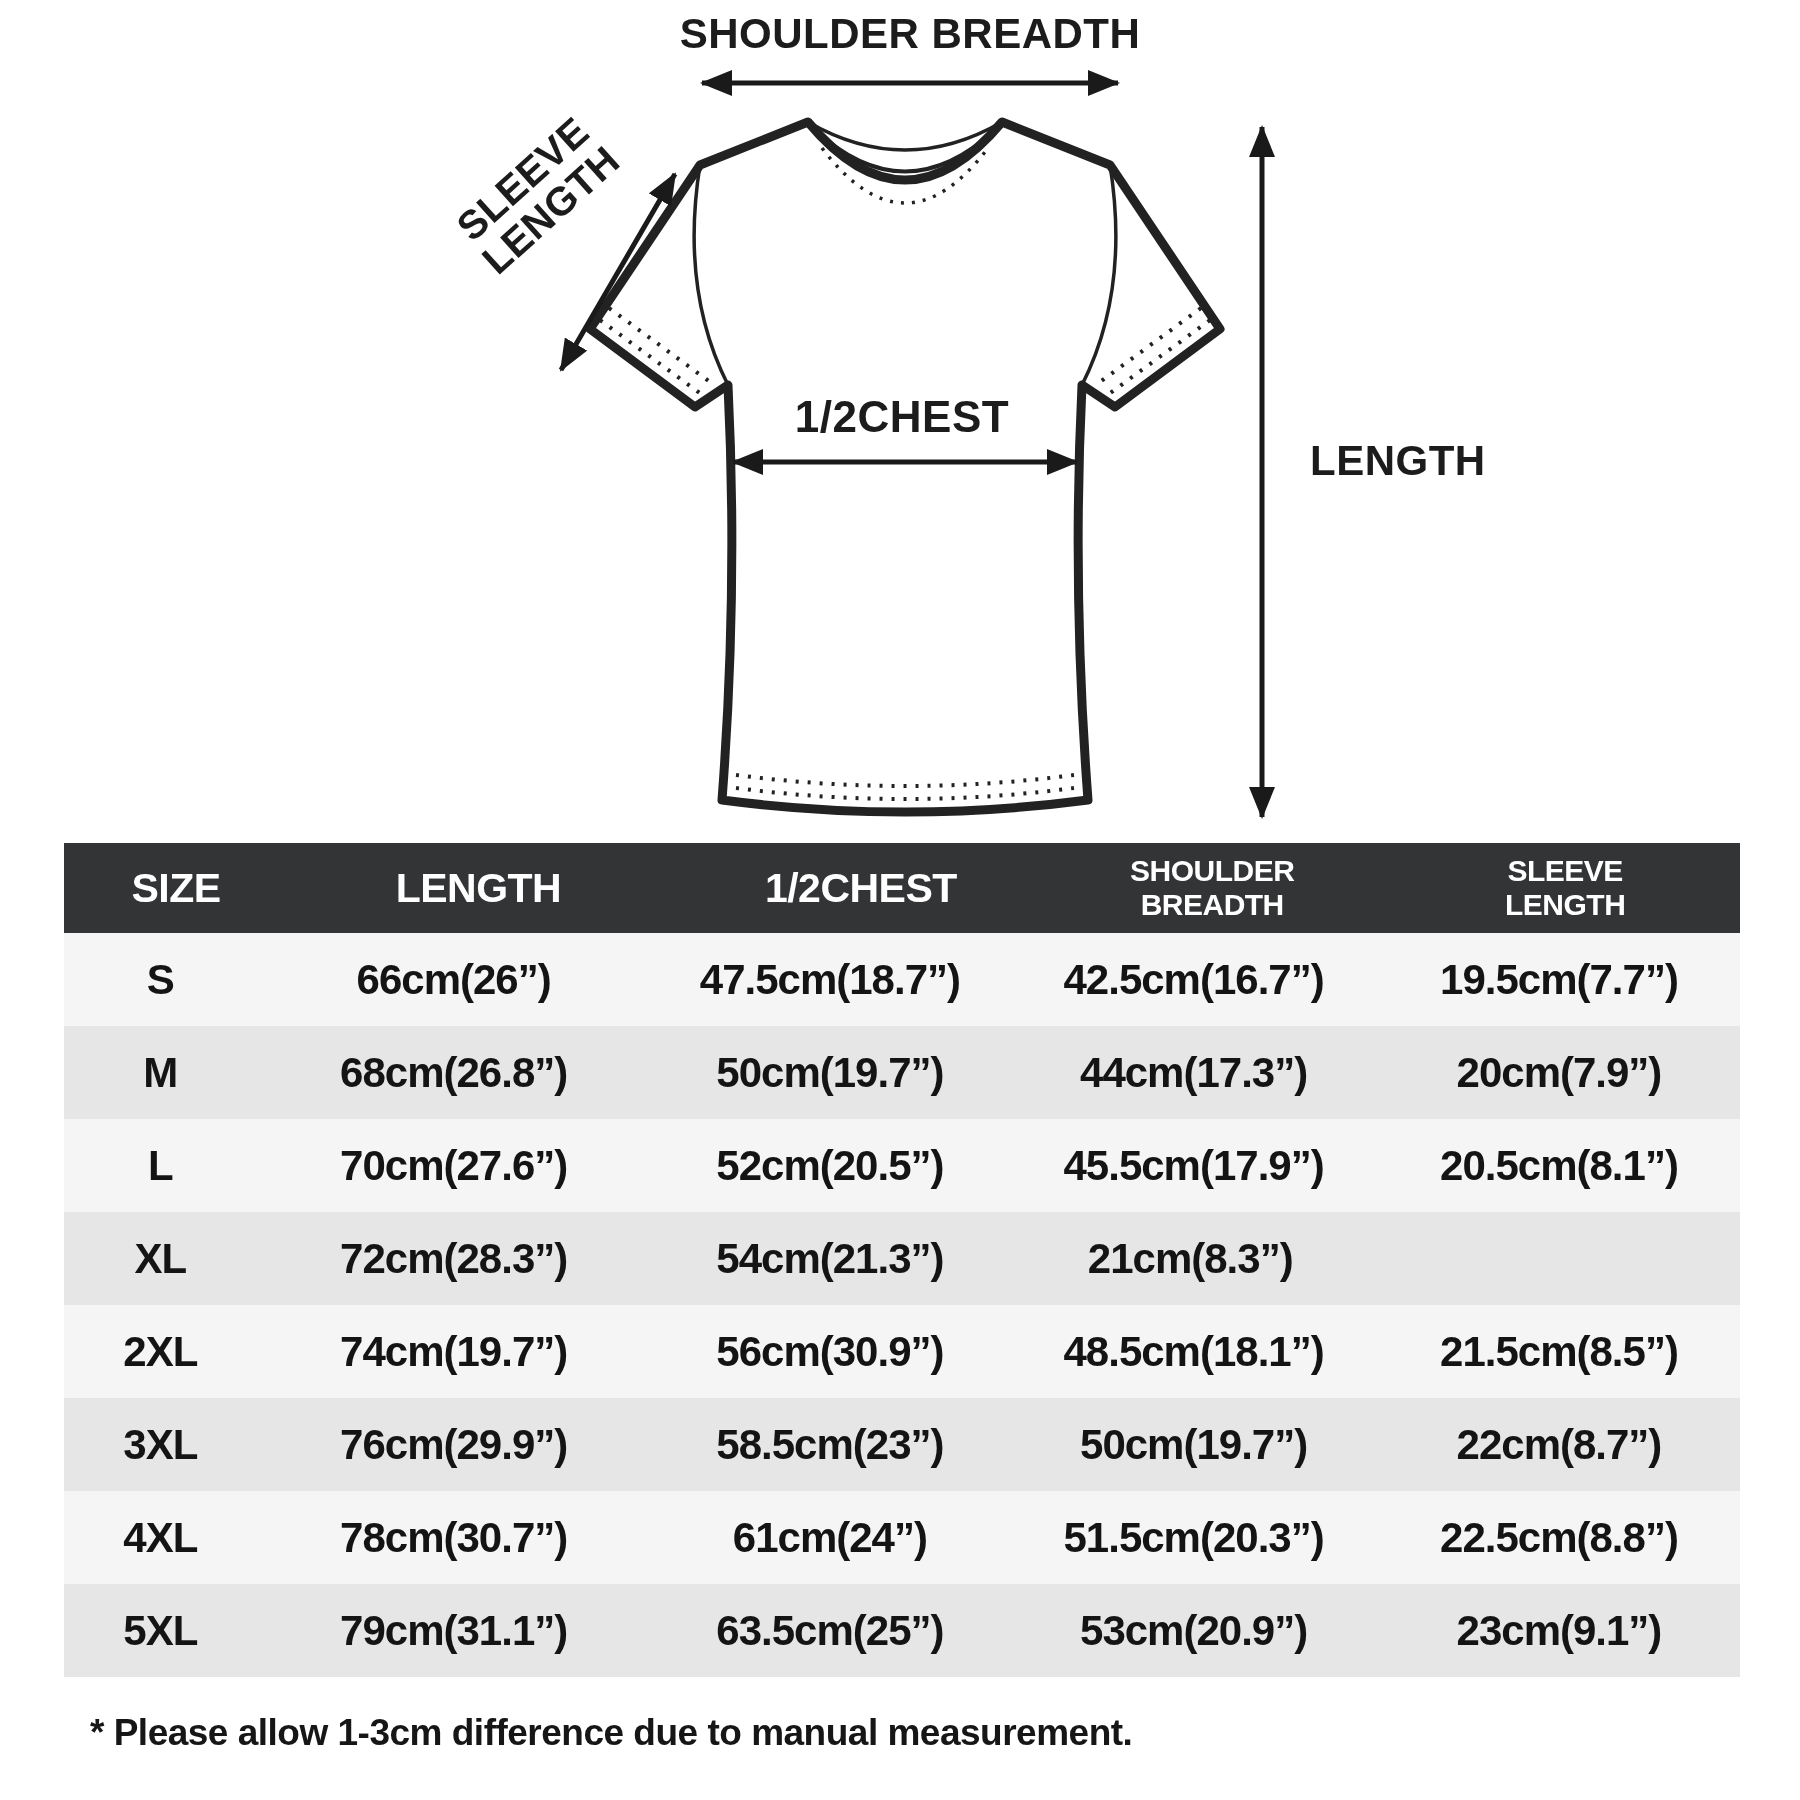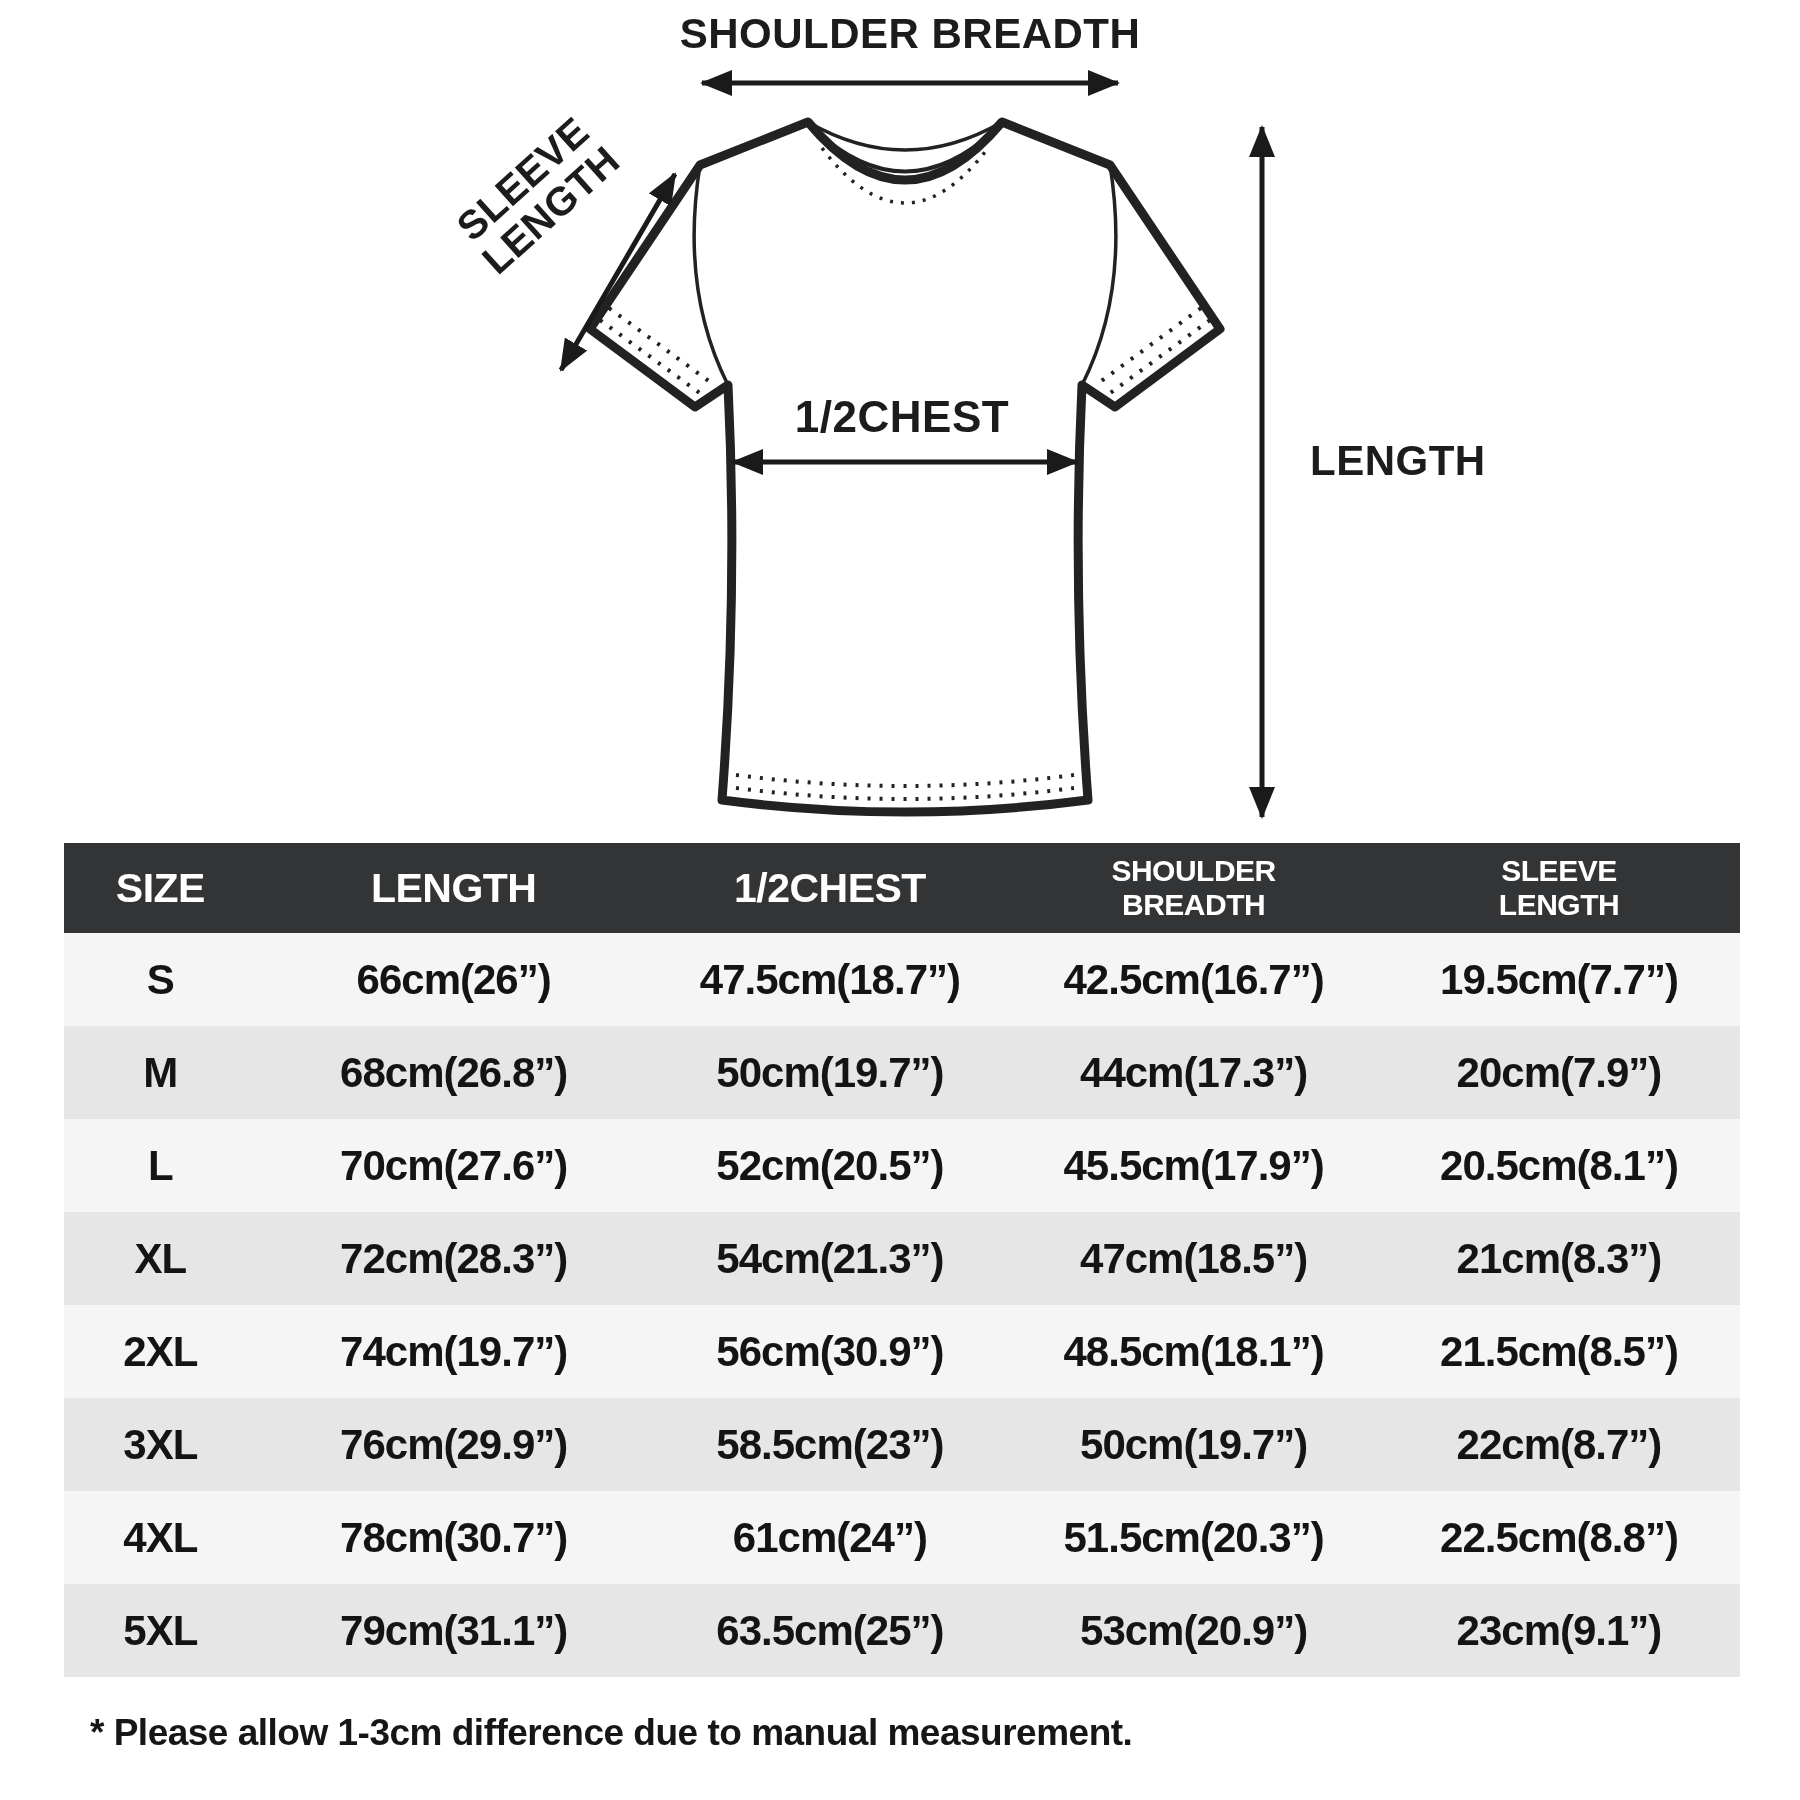--- a/index.html
+++ b/index.html
@@ -26,21 +26,21 @@
     position:absolute;left:64px;top:843px;width:1676px;
   }
   .thead{
     display:flex;height:90px;background:#333436;align-items:center;
   }
   .hcell{
     color:#fff;display:flex;flex-direction:column;
     align-items:center;justify-content:center;
     font-weight:bold;letter-spacing:-0.5px;line-height:1.0;
   }
-  .hcell.single{font-size:41px;}
+  .hcell.single{font-size:41px;padding-left:19px;}
   .hcell.double{font-size:30px;line-height:1.12;}
   .trow{display:flex;height:93px;align-items:center;}
   .trow.plain{background:#f5f5f5;}
   .trow.shade{background:#e6e6e6;}
   .cell{
     text-align:center;font-weight:bold;font-size:42px;
     letter-spacing:-1px;color:#141414;
   }
   .c0{width:11.5%;}
   .c1{width:23.5%;}
@@ -140,21 +140,20 @@
         <div class="cell c0">L</div>
         <div class="cell c1">70cm(27.6”)</div>
         <div class="cell c2">52cm(20.5”)</div>
         <div class="cell c3">45.5cm(17.9”)</div>
         <div class="cell c4">20.5cm(8.1”)</div>
       </div>
       <div class="trow shade">
         <div class="cell c0">XL</div>
         <div class="cell c1">72cm(28.3”)</div>
         <div class="cell c2">54cm(21.3”)</div>
-        <div class="cell c3">47cm(18.5”)</div>
         <div class="cell c4">21cm(8.3”)</div>
       </div>
       <div class="trow plain">
         <div class="cell c0">2XL</div>
         <div class="cell c1">74cm(19.7”)</div>
         <div class="cell c2">56cm(30.9”)</div>
         <div class="cell c3">48.5cm(18.1”)</div>
         <div class="cell c4">21.5cm(8.5”)</div>
       </div>
       <div class="trow shade">

